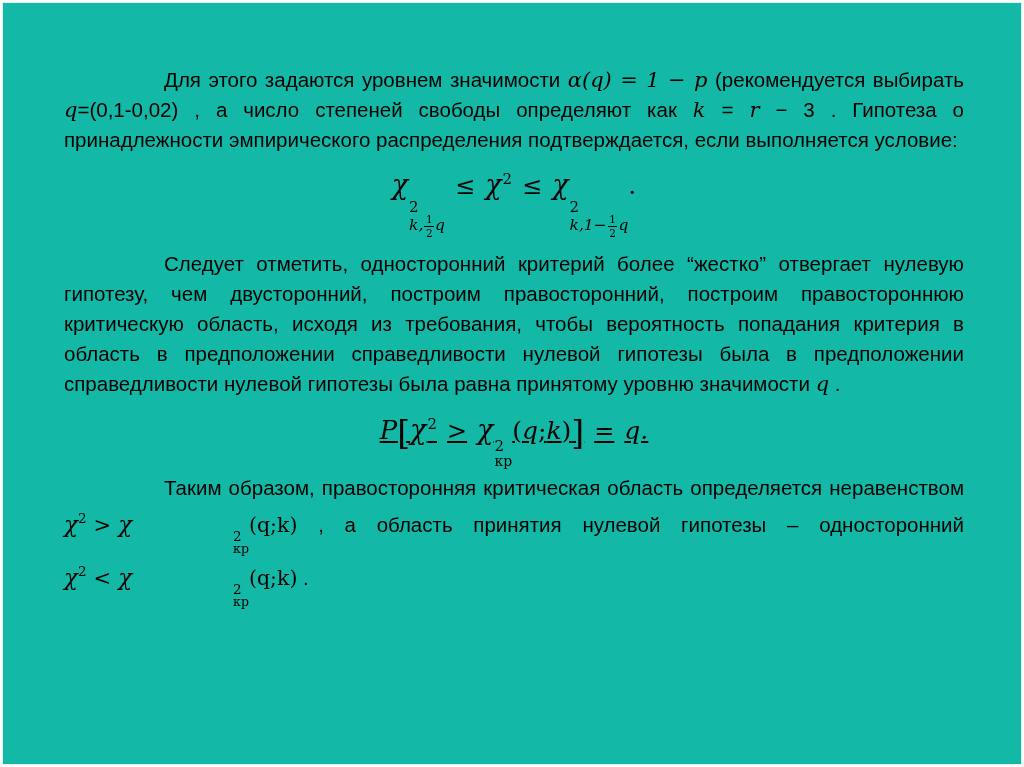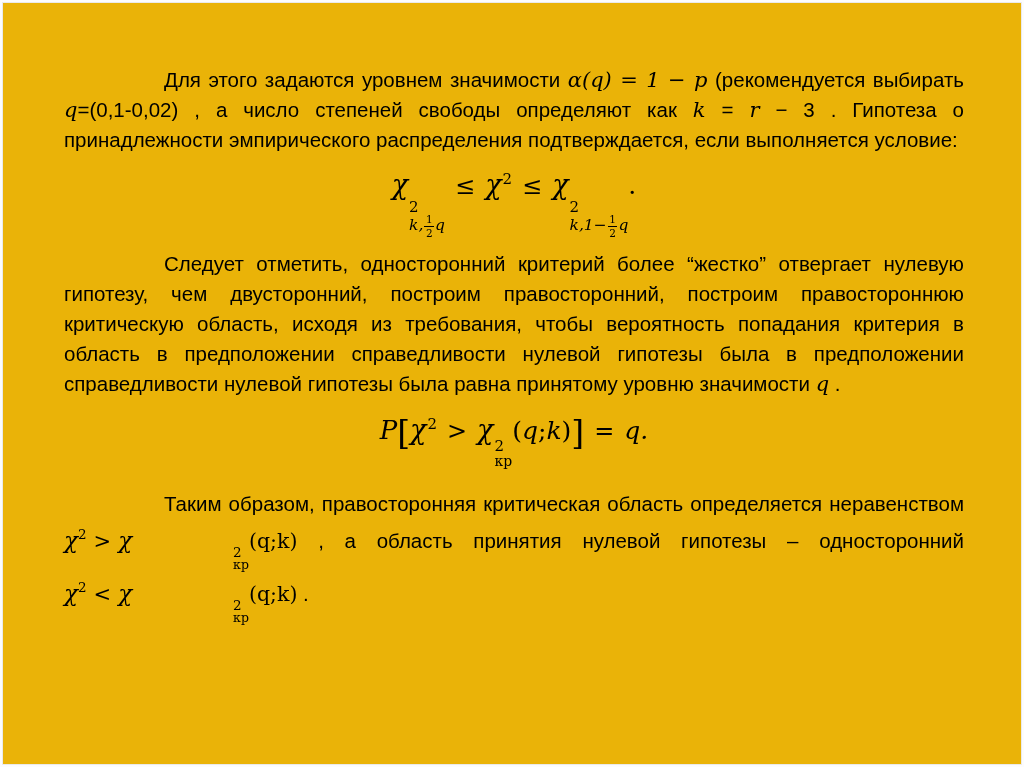--- a/index.html
+++ b/index.html
@@ -1,37 +1,37 @@
 <!DOCTYPE html>
 <html><head>
 <meta charset="utf-8">
 <style>
   * { margin:0; padding:0; box-sizing:border-box; }
   html, body { width:1024px; height:767px; overflow:hidden; }
   body { background:#fcfcfc; font-family:"Liberation Sans","DejaVu Sans",sans-serif; color:#000; }
 
   .slide {
     position:absolute; left:2px; top:2px; width:1020px; height:763px;
-    background:#eab308; border:1px solid #eaeaea;
+    background:#14b8a6; border:1px solid #eaeaea;
   }
   .content { position:absolute; left:61px; top:62px; width:900px; }
 
   .para {
     font-size:20.5px; line-height:30px; text-align:justify;
     text-indent:100px; color:#000;
   }
 
   
   .mi { font-family:"DejaVu Serif","Liberation Serif",serif; font-style:italic; }
   .pm { font-size:21px; }
 
   
   .formula { text-align:center; color:#000; font-family:"DejaVu Serif","Liberation Serif",serif; white-space:nowrap; }
   .formula-1 { margin:14px 0 12px; font-size:25px; }
-  .formula-2 { margin:15px 0 20px; font-size:25px; }
+  .formula-2 { margin:15px 0 4px; font-size:25px;text-decoration:underline; }
   .fchi { font-size:27px; }
   .fP   { font-size:26px; }
   .fsup { font-size:15px; vertical-align:10px; margin-left:1px; font-style:normal; }
   .rel  { margin:0 10px; font-size:24px; font-style:normal; }
   .fup  { font-size:25px; font-style:normal; }
   .fend { font-size:25px; font-style:normal; }
   .br   { font-size:33px; font-style:normal; vertical-align:-5px; line-height:1; }
 
   .stack { display:inline-flex; flex-direction:column; align-items:flex-start; line-height:1; vertical-align:-18px; margin-left:1px; }
   .ssup  { font-size:15px; height:15px; font-style:normal; }

